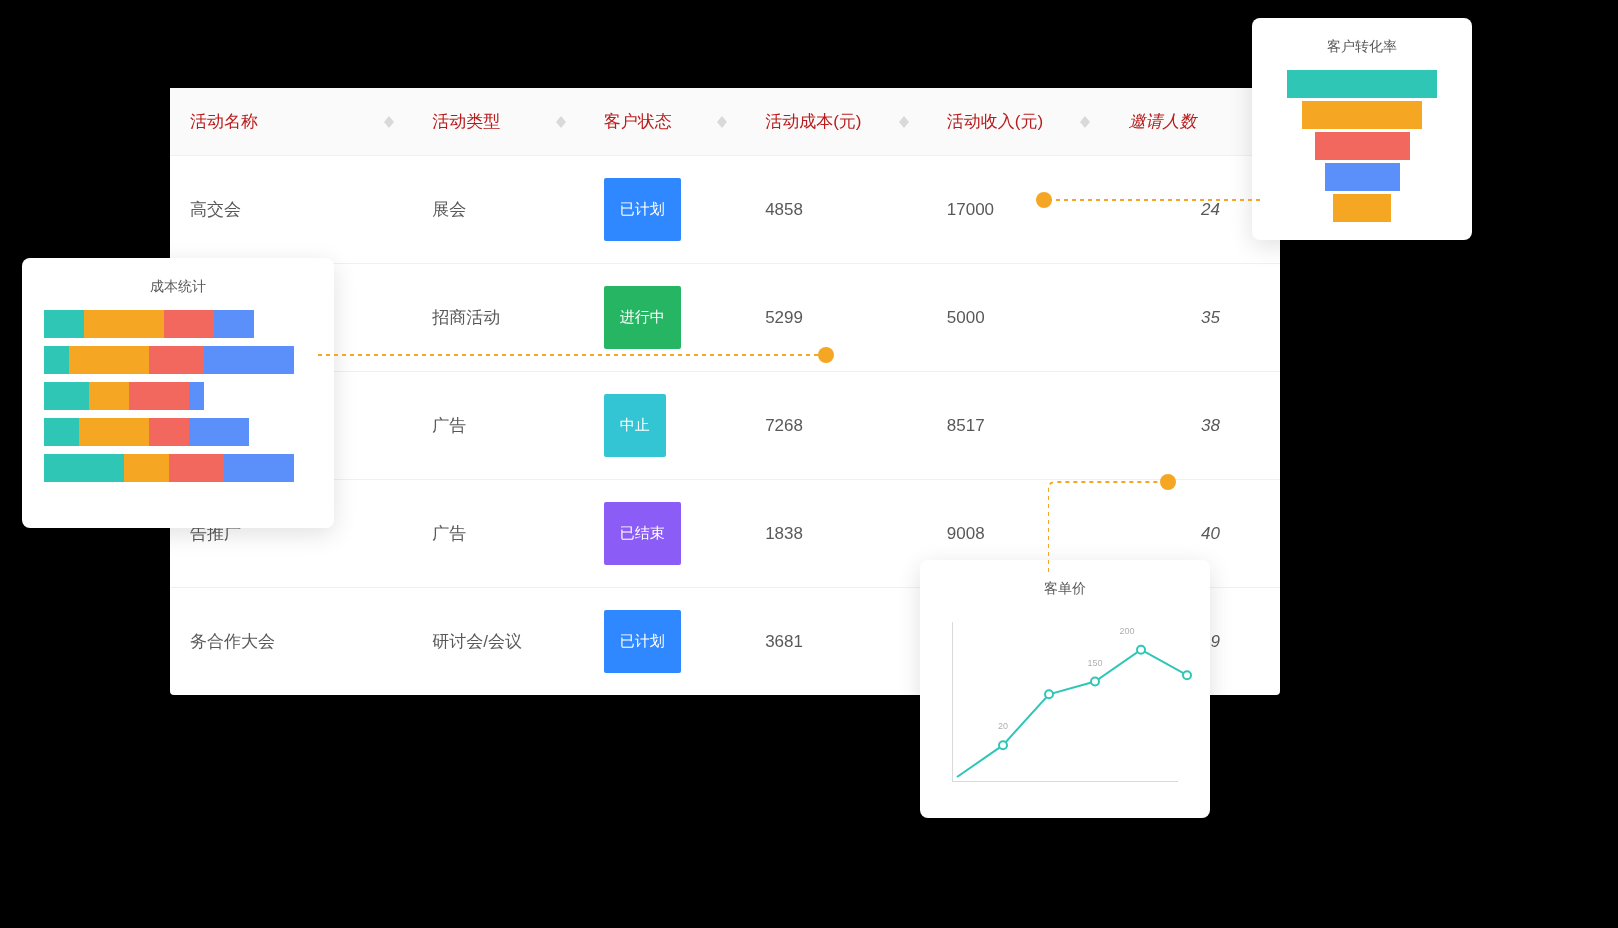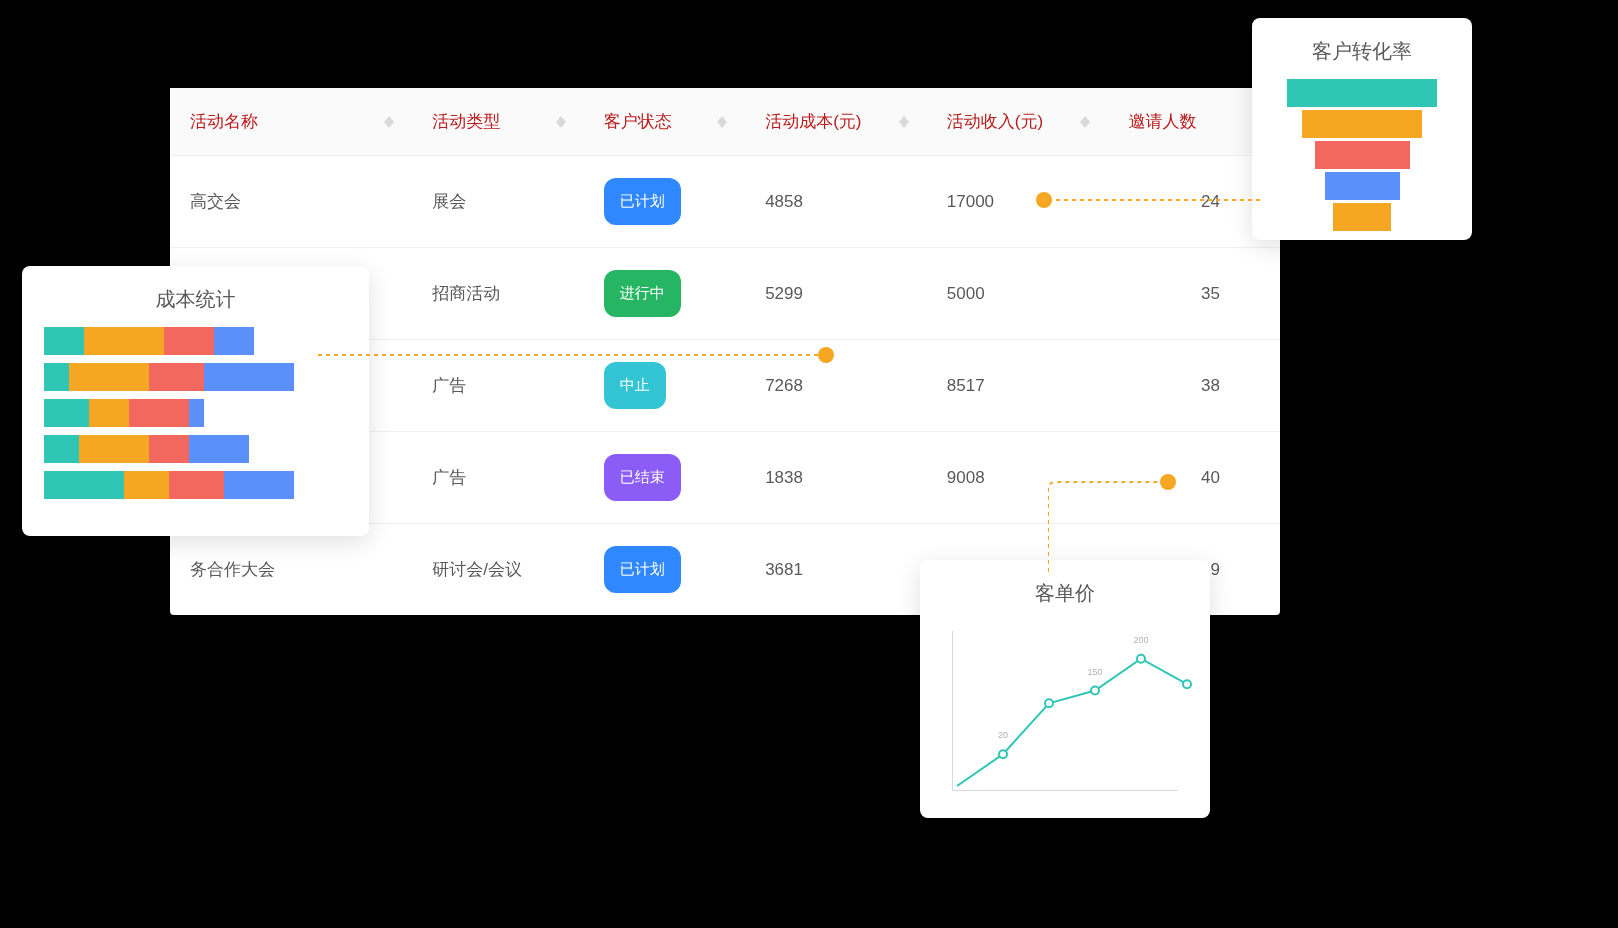--- a/index.html
+++ b/index.html
@@ -47,50 +47,50 @@
       right: 18px;
       top: 50%;
       transform: translateY(-50%);
     }
     .sort-arrows svg { display: block; }
     .col-name { width: 240px; }
     .col-type { width: 170px; }
     .col-status { width: 160px; font-family: Liberation Serif, serif; }
     .col-cost { width: 180px; }
     .col-income { width: 180px; }
-    .col-invite { width: 170px; text-align: right; }
+    .col-invite { width: 170px; text-align: right; font-style: italic; }
     .table tbody td.col-invite { text-align: right; padding-right: 60px; }
     .status-badge {
       display: inline-block;
-      padding: 14px 16px;
-      border-radius: 12px;
+      padding: 22px 16px;
+      border-radius: 2px;
       color: #fff;
       font-size: 15px;
       font-weight: 400;
     }
     .status-planned { background: #2f88ff; }
     .status-progress { background: #26b562; }
     .status-stopped { background: #34c5d5; }
     .status-ended { background: #8b5cf6; }
     
     .card {
       position: absolute;
       background: #fff;
       border-radius: 8px;
       box-shadow: 0 6px 24px rgba(0,0,0,0.12);
       padding: 20px 22px;
     }
     .card-title {
-      font-size: 20px;
+      font-size: 14px;
       color: #595959;
       text-align: center;
       margin-bottom: 14px;
       font-weight: 400;
     }
-    .cost-card { left: 22px; top: 266px; width: 347px; height: 270px; }
+    .cost-card { left: 22px; top: 258px; width: 312px; height: 270px; }
     .cost-chart { position: relative; height: 190px; }
     .cost-row { display: flex; height: 28px; margin-bottom: 8px; }
     .cost-seg { height: 100%; }
     
     .conv-card { left: 1252px; top: 18px; width: 220px; height: 222px; }
     .funnel { display: flex; flex-direction: column; align-items: center; gap: 3px; margin-top: 6px; }
     .funnel-seg { height: 28px; }
     
     .price-card { left: 920px; top: 560px; width: 290px; height: 258px; }
     .line-chart { position: relative; height: 190px; }
@@ -275,21 +275,21 @@
         <svg width="240" height="150" style="position: absolute; left: 0px; bottom: 0px;">
           <polyline points="5,145 51,113.18181818181819 97,62.272727272727266 143,49.54545454545455 189,17.727272727272734 235,43.18181818181817" fill="none" stroke="#2fc6b6" stroke-width="2"></polyline>
           <circle cx="51" cy="113.18181818181819" r="4" fill="#fff" stroke="#2fc6b6" stroke-width="2"></circle>
           <circle cx="97" cy="62.272727272727266" r="4" fill="#fff" stroke="#2fc6b6" stroke-width="2"></circle>
           <circle cx="143" cy="49.54545454545455" r="4" fill="#fff" stroke="#2fc6b6" stroke-width="2"></circle>
           <circle cx="189" cy="17.727272727272734" r="4" fill="#fff" stroke="#2fc6b6" stroke-width="2"></circle>
           <circle cx="235" cy="43.18181818181817" r="4" fill="#fff" stroke="#2fc6b6" stroke-width="2"></circle>
         </svg>
         <div class="data-label" style="left: 51px; top: 109.182px;">20</div>
         <div class="data-label" style="left: 143px; top: 45.5455px;">150</div>
-        <div class="data-label" style="left: 189px; top: 13.7273px;">200</div>
+        <div class="data-label" style="left: 175px; top: 13.7273px;">200</div>
       </div>
   </div>
 </div>
 
 <svg class="connector" style="left:1040px; top:190px; width:220px; height:20px;">
   <line x1="0" y1="10" x2="220" y2="10" stroke="#f5a623" stroke-width="2" stroke-dasharray="4 4"></line>
 </svg>
 <div class="dot" style="left:1036px; top:192px;"></div>
 
 <svg class="connector" style="left:318px; top:345px; width:508px; height:20px;">

